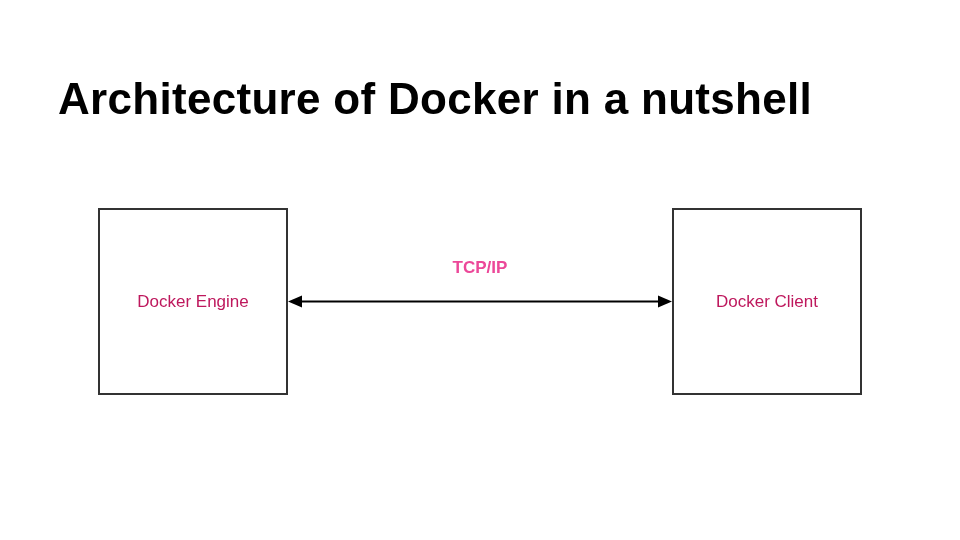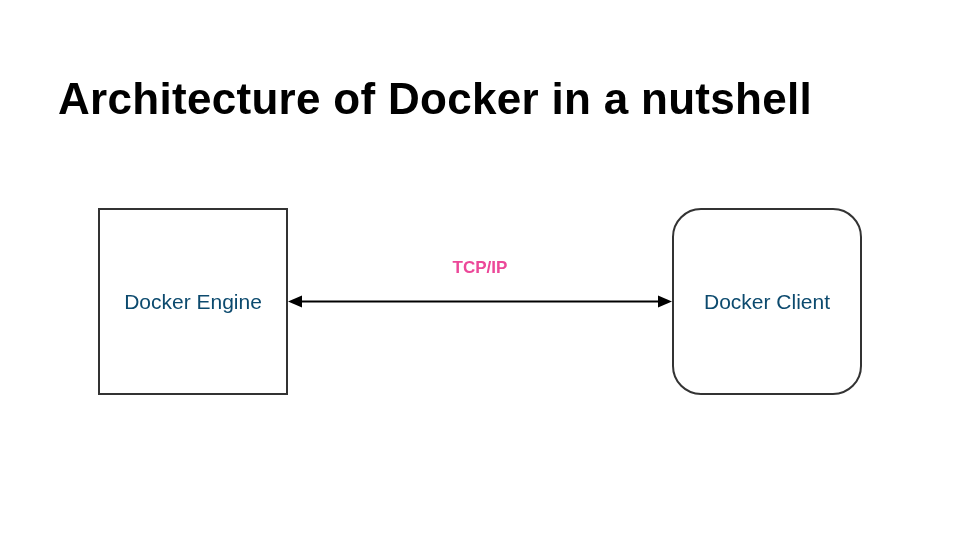--- a/index.html
+++ b/index.html
@@ -30,24 +30,24 @@
     width: 190px;
     height: 187px;
     box-sizing: border-box;
     border: 2px solid #333333;
     background: #ffffff;
     display: flex;
     align-items: center;
     justify-content: center;
   }
   .node-engine { left: 98px;  top: 208px; }
-  .node-client { left: 672px; top: 208px; border-radius: 29px; }
+  .node-client { left: 672px; top: 208px; }
   .node-label {
-    font-size: 21px;
-    color: #0c4a6e;
+    font-size: 17px;
+    color: #be185d;
     white-space: nowrap;
   }
   .edge-label {
     position: absolute;
     left: 288px;
     top: 258px;
     width: 384px;
     text-align: center;
     font-size: 17px;
     font-weight: bold;

